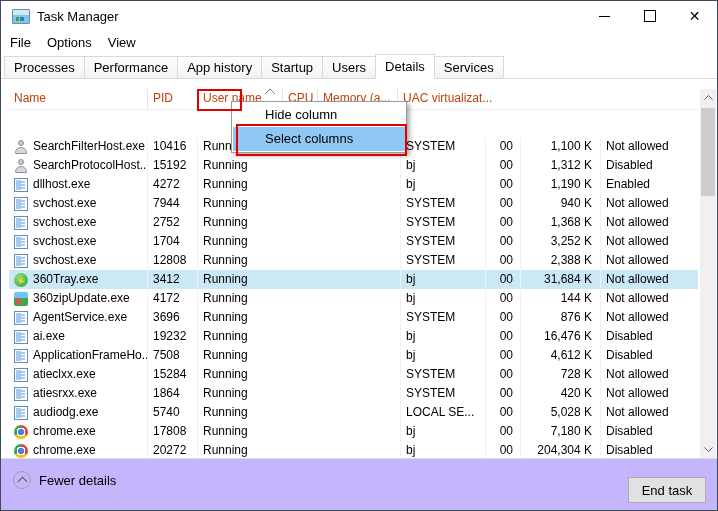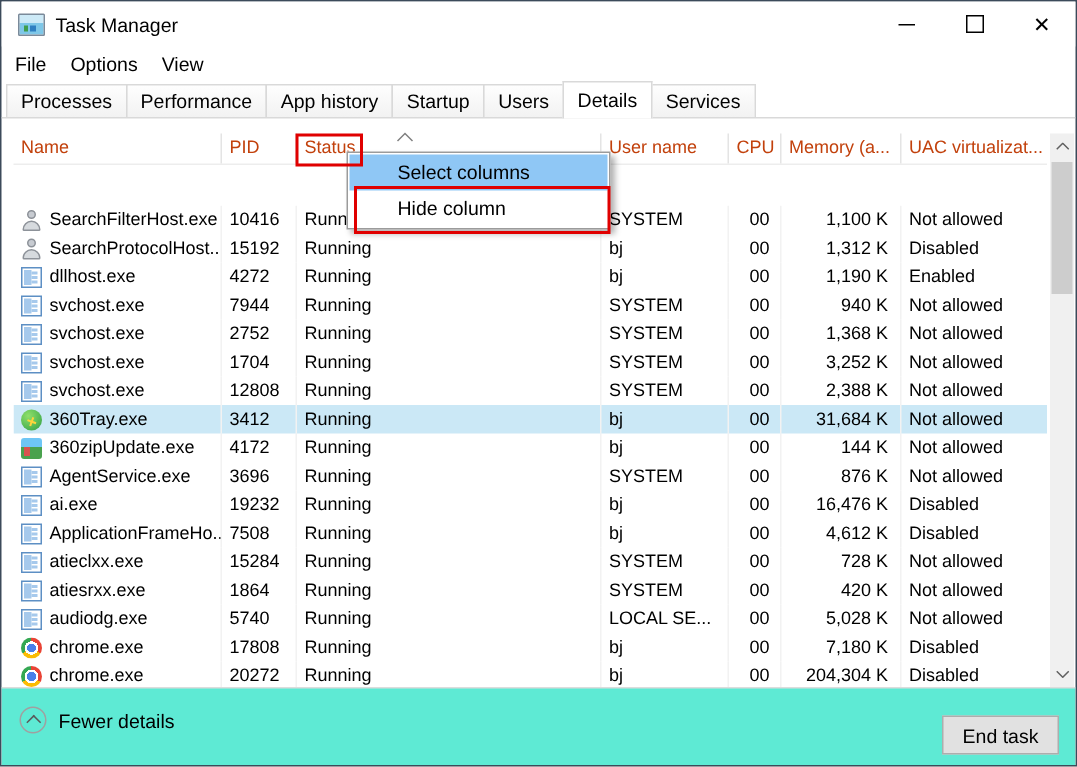--- a/index.html
+++ b/index.html
@@ -61,21 +61,21 @@
   
   .ctxmenu{position:absolute;left:230px;top:100px;width:176px;background:#fff;border:1px solid #9b9b9b;
     box-shadow:3px 3px 4px rgba(0,0,0,0.3);z-index:10;padding:1px;box-sizing:border-box;}
   .ctx-item{height:24px;line-height:24px;padding-left:32px;font-size:13px;color:#000;}
   .ctx-item.hot{background:#8fc7f5;}
   
   .annot{position:absolute;border:2px solid #e00000;z-index:20;pointer-events:none;}
   .annot-status{left:196px;top:88px;width:41px;height:18px;}
   .annot-select{left:235px;top:123px;width:167px;height:28px;}
   
-  .footer{position:absolute;left:0;top:457px;width:100%;height:52px;background:#5eead4;border-top:1px solid #dcdcdc;box-sizing:border-box;}
+  .footer{position:absolute;left:0;top:457px;width:100%;height:52px;background:#c4b5fd;border-top:1px solid #dcdcdc;box-sizing:border-box;}
   .fewer{position:absolute;left:12px;top:12px;display:flex;align-items:center;}
   .fewer-circle{width:18px;height:18px;border:1px solid #a0a0a0;border-radius:50%;position:relative;margin-right:8px;box-sizing:border-box;}
   .fewer-circle::before{content:"";position:absolute;left:4.5px;top:6px;width:6px;height:6px;border-left:1px solid #5a5a5a;border-top:1px solid #5a5a5a;transform:rotate(45deg);}
   .fewer-label{font-size:13px;color:#000;}
   .endtask-btn{position:absolute;right:11px;top:18px;width:78px;height:26px;background:#e1e1e1;border:1px solid #adadad;
     font-size:13px;font-family:"Liberation Sans",sans-serif;color:#000;}
 </style>
 </head>
 <body>
 
@@ -102,21 +102,20 @@
       <span class="menubar-item">Options</span>
       <span class="menubar-item">View</span>
     </div>
 
   <div class="tabstrip"><span class="tab">Processes</span><span class="tab">Performance</span><span class="tab">App history</span><span class="tab">Startup</span><span class="tab">Users</span><span class="tab active">Details</span><span class="tab">Services</span></div>
 
   <div class="listarea">
     <div class="thead">
         <div class="th col-name">Name</div>
         <div class="th col-pid">PID</div>
-        <div class="th col-status">Status</div>
         <div class="th col-user">User name</div>
         <div class="th col-cpu">CPU</div>
         <div class="th col-memory">Memory (a...</div>
         <div class="th col-uac">UAC virtualizat...</div>
       </div>
     <div class="rows">
         <div class="row">
           <div class="cell col-name">
             <span class="name-wrap">
               <span class="picon icon-user"></span>
@@ -397,22 +396,22 @@
     </div>
     <div class="sb-thumb"></div>
     <div class="sb-btn sb-down">
       <svg width="9" height="5" viewBox="0 0 9 5">
           <polyline points="0.5,0.5 4.5,4.5 8.5,0.5" fill="none" stroke="#606060" stroke-width="1"></polyline>
         </svg>
     </div>
   </div>
 
   <div class="ctxmenu">
+      <div class="ctx-item">Hide column</div>
       <div class="ctx-item hot">Select columns</div>
-      <div class="ctx-item">Hide column</div>
     </div>
 
   <div class="annot annot-status"></div>
   <div class="annot annot-select"></div>
 
   <div class="footer">
     <div class="fewer">
       <span class="fewer-circle"></span>
       <span class="fewer-label">Fewer details</span>
     </div>

